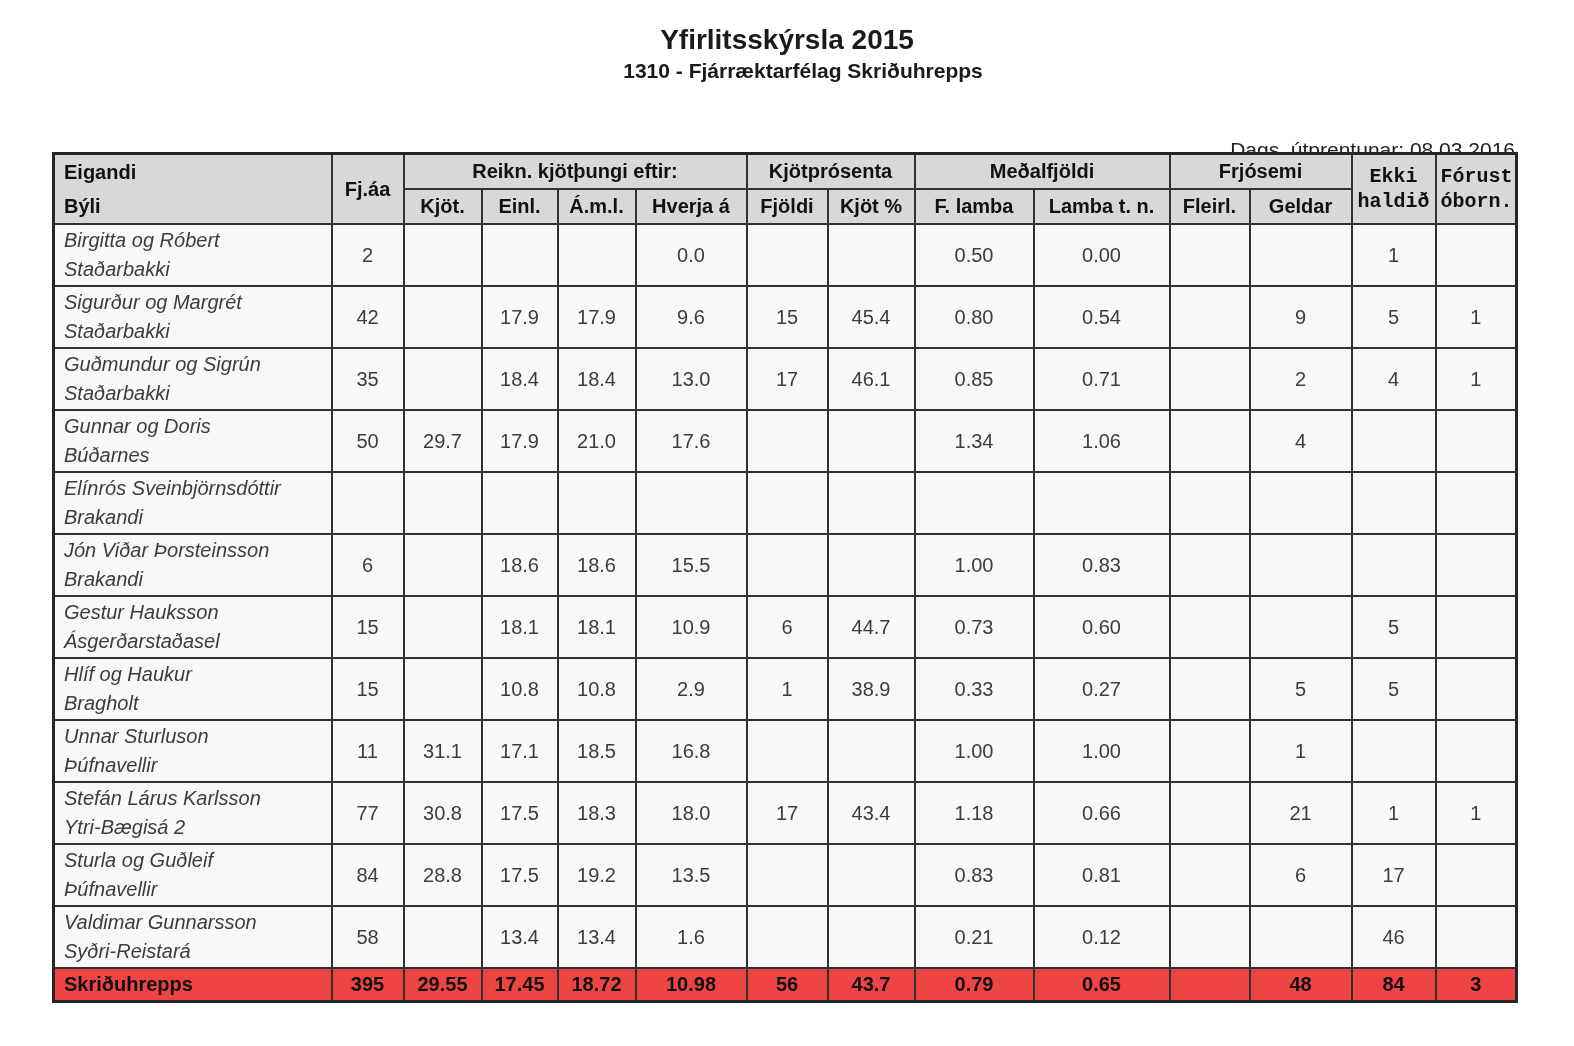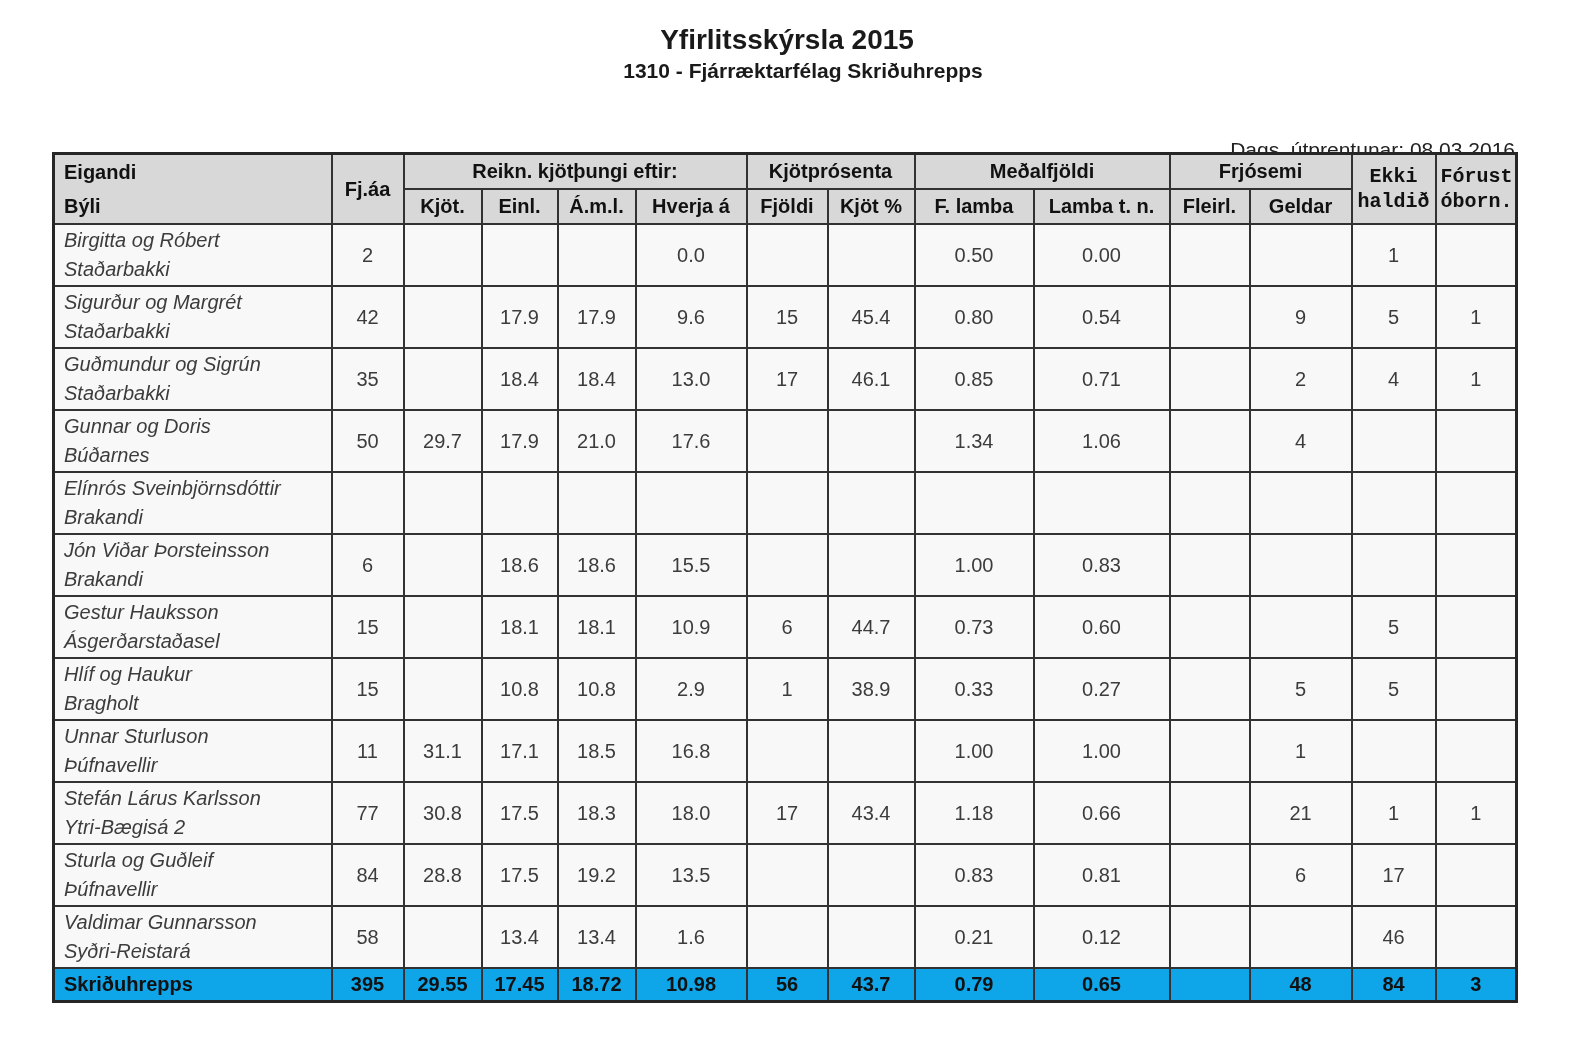--- a/index.html
+++ b/index.html
@@ -78,21 +78,21 @@
     padding: 0 2px;
   }
   tbody td.owner-cell {
     text-align: left;
     padding-left: 9px;
     vertical-align: middle;
     font-style: italic;
   }
   tbody td.owner-cell div { line-height: 29px; }
   tfoot td {
-    background: #0ea5e9;
+    background: #ef4444;
     height: 33px;
     font-size: 20px;
     font-weight: bold;
     color: #111111;
     text-align: center;
     padding: 0 2px;
   }
   tfoot td.footer-label {
     text-align: left;
     padding-left: 9px;

